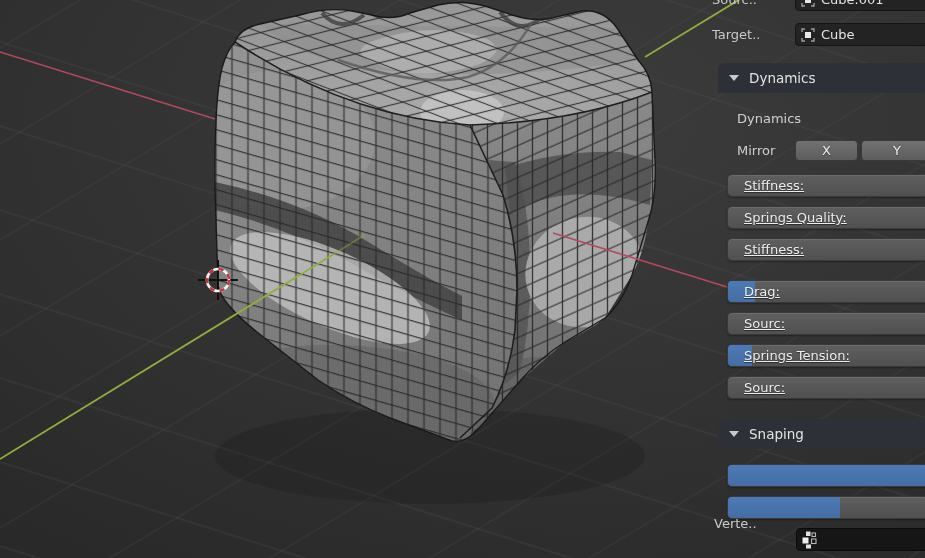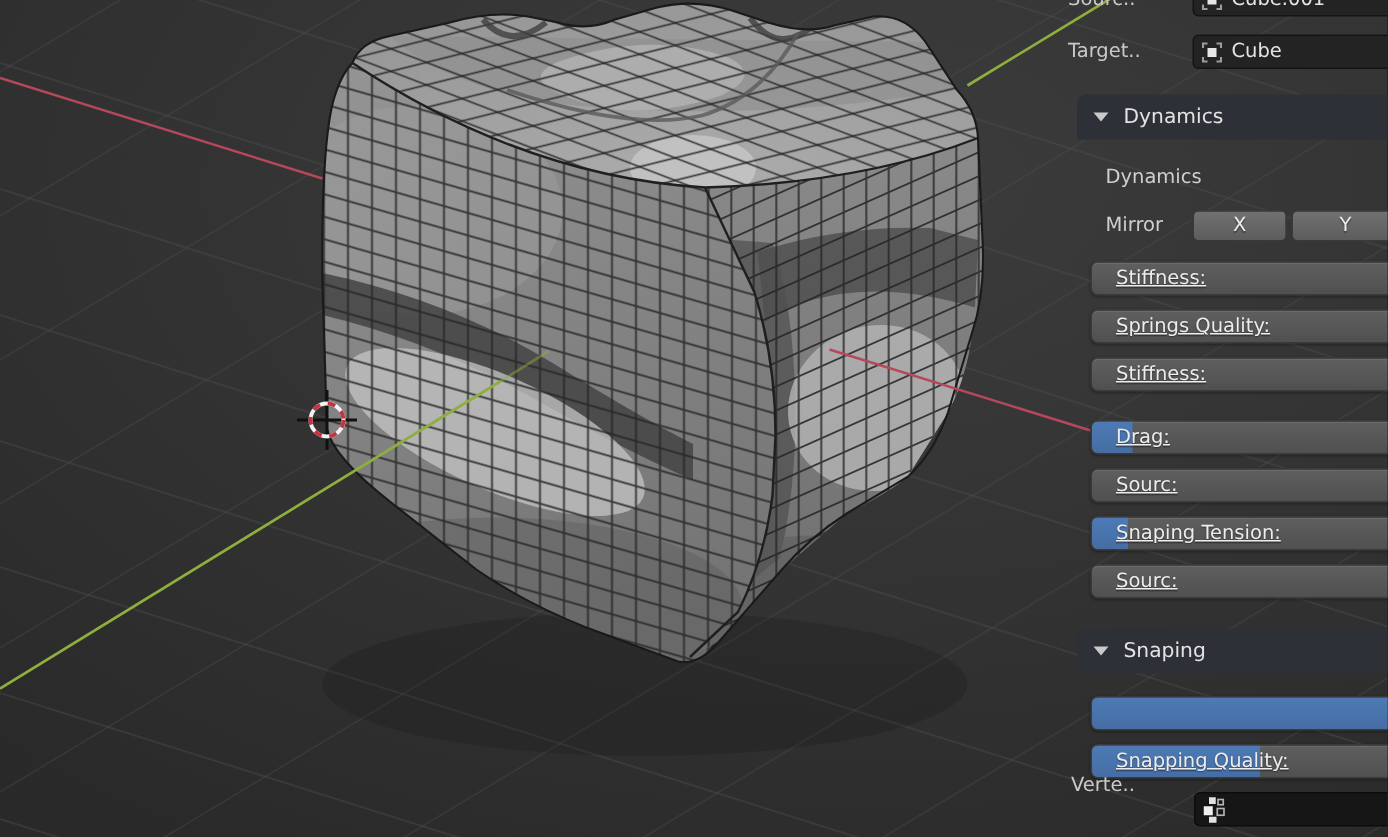--- a/index.html
+++ b/index.html
@@ -197,38 +197,37 @@
     <div class="slider" style="top:280px">
       <div class="fill" style="width: 13%;"></div>
       <span class="lbl">Drag:</span>
     </div>
     <div class="slider" style="top:312px">
       <div class="fill" style="width: 0%;"></div>
       <span class="lbl">Sourc:</span>
     </div>
     <div class="slider" style="top:344px">
       <div class="fill" style="width: 11.5%;"></div>
-      <span class="lbl">Snaping Tension:</span>
+      <span class="lbl">Springs Tension:</span>
     </div>
     <div class="slider" style="top:376px">
       <div class="fill" style="width: 0%;"></div>
       <span class="lbl">Sourc:</span>
     </div>
 
     <div class="phead" style="top:419px">
       <span class="tri"></span>
       <span>Snaping</span>
     </div>
 
     <div class="slider" style="top:464px">
       <div class="fill" style="width: 100%;"></div>
     </div>
     <div class="slider" style="top:496px">
       <div class="fill" style="width: 53.5%;"></div>
-      <span class="lbl">Snapping Quality:</span>
     </div>
 
     <div class="flabel" style="top:512px;left:714px">Verte..</div>
     <div class="vwidget" style="top:528px">
       <svg width="18" height="18" viewBox="0 0 18 18">
         <rect x="5" y="0.5" width="4.5" height="4.5" fill="#e2e2e2"></rect>
         <rect x="1.5" y="6.5" width="6" height="6" fill="#efefef"></rect>
         <rect x="5" y="13.5" width="5" height="4" fill="#e2e2e2"></rect>
         <rect x="11" y="2" width="3.5" height="3.5" fill="none" stroke="#b5b5b5" stroke-width="1.1"></rect>
         <rect x="10.5" y="8" width="4.5" height="4.5" fill="none" stroke="#b5b5b5" stroke-width="1.1"></rect>

